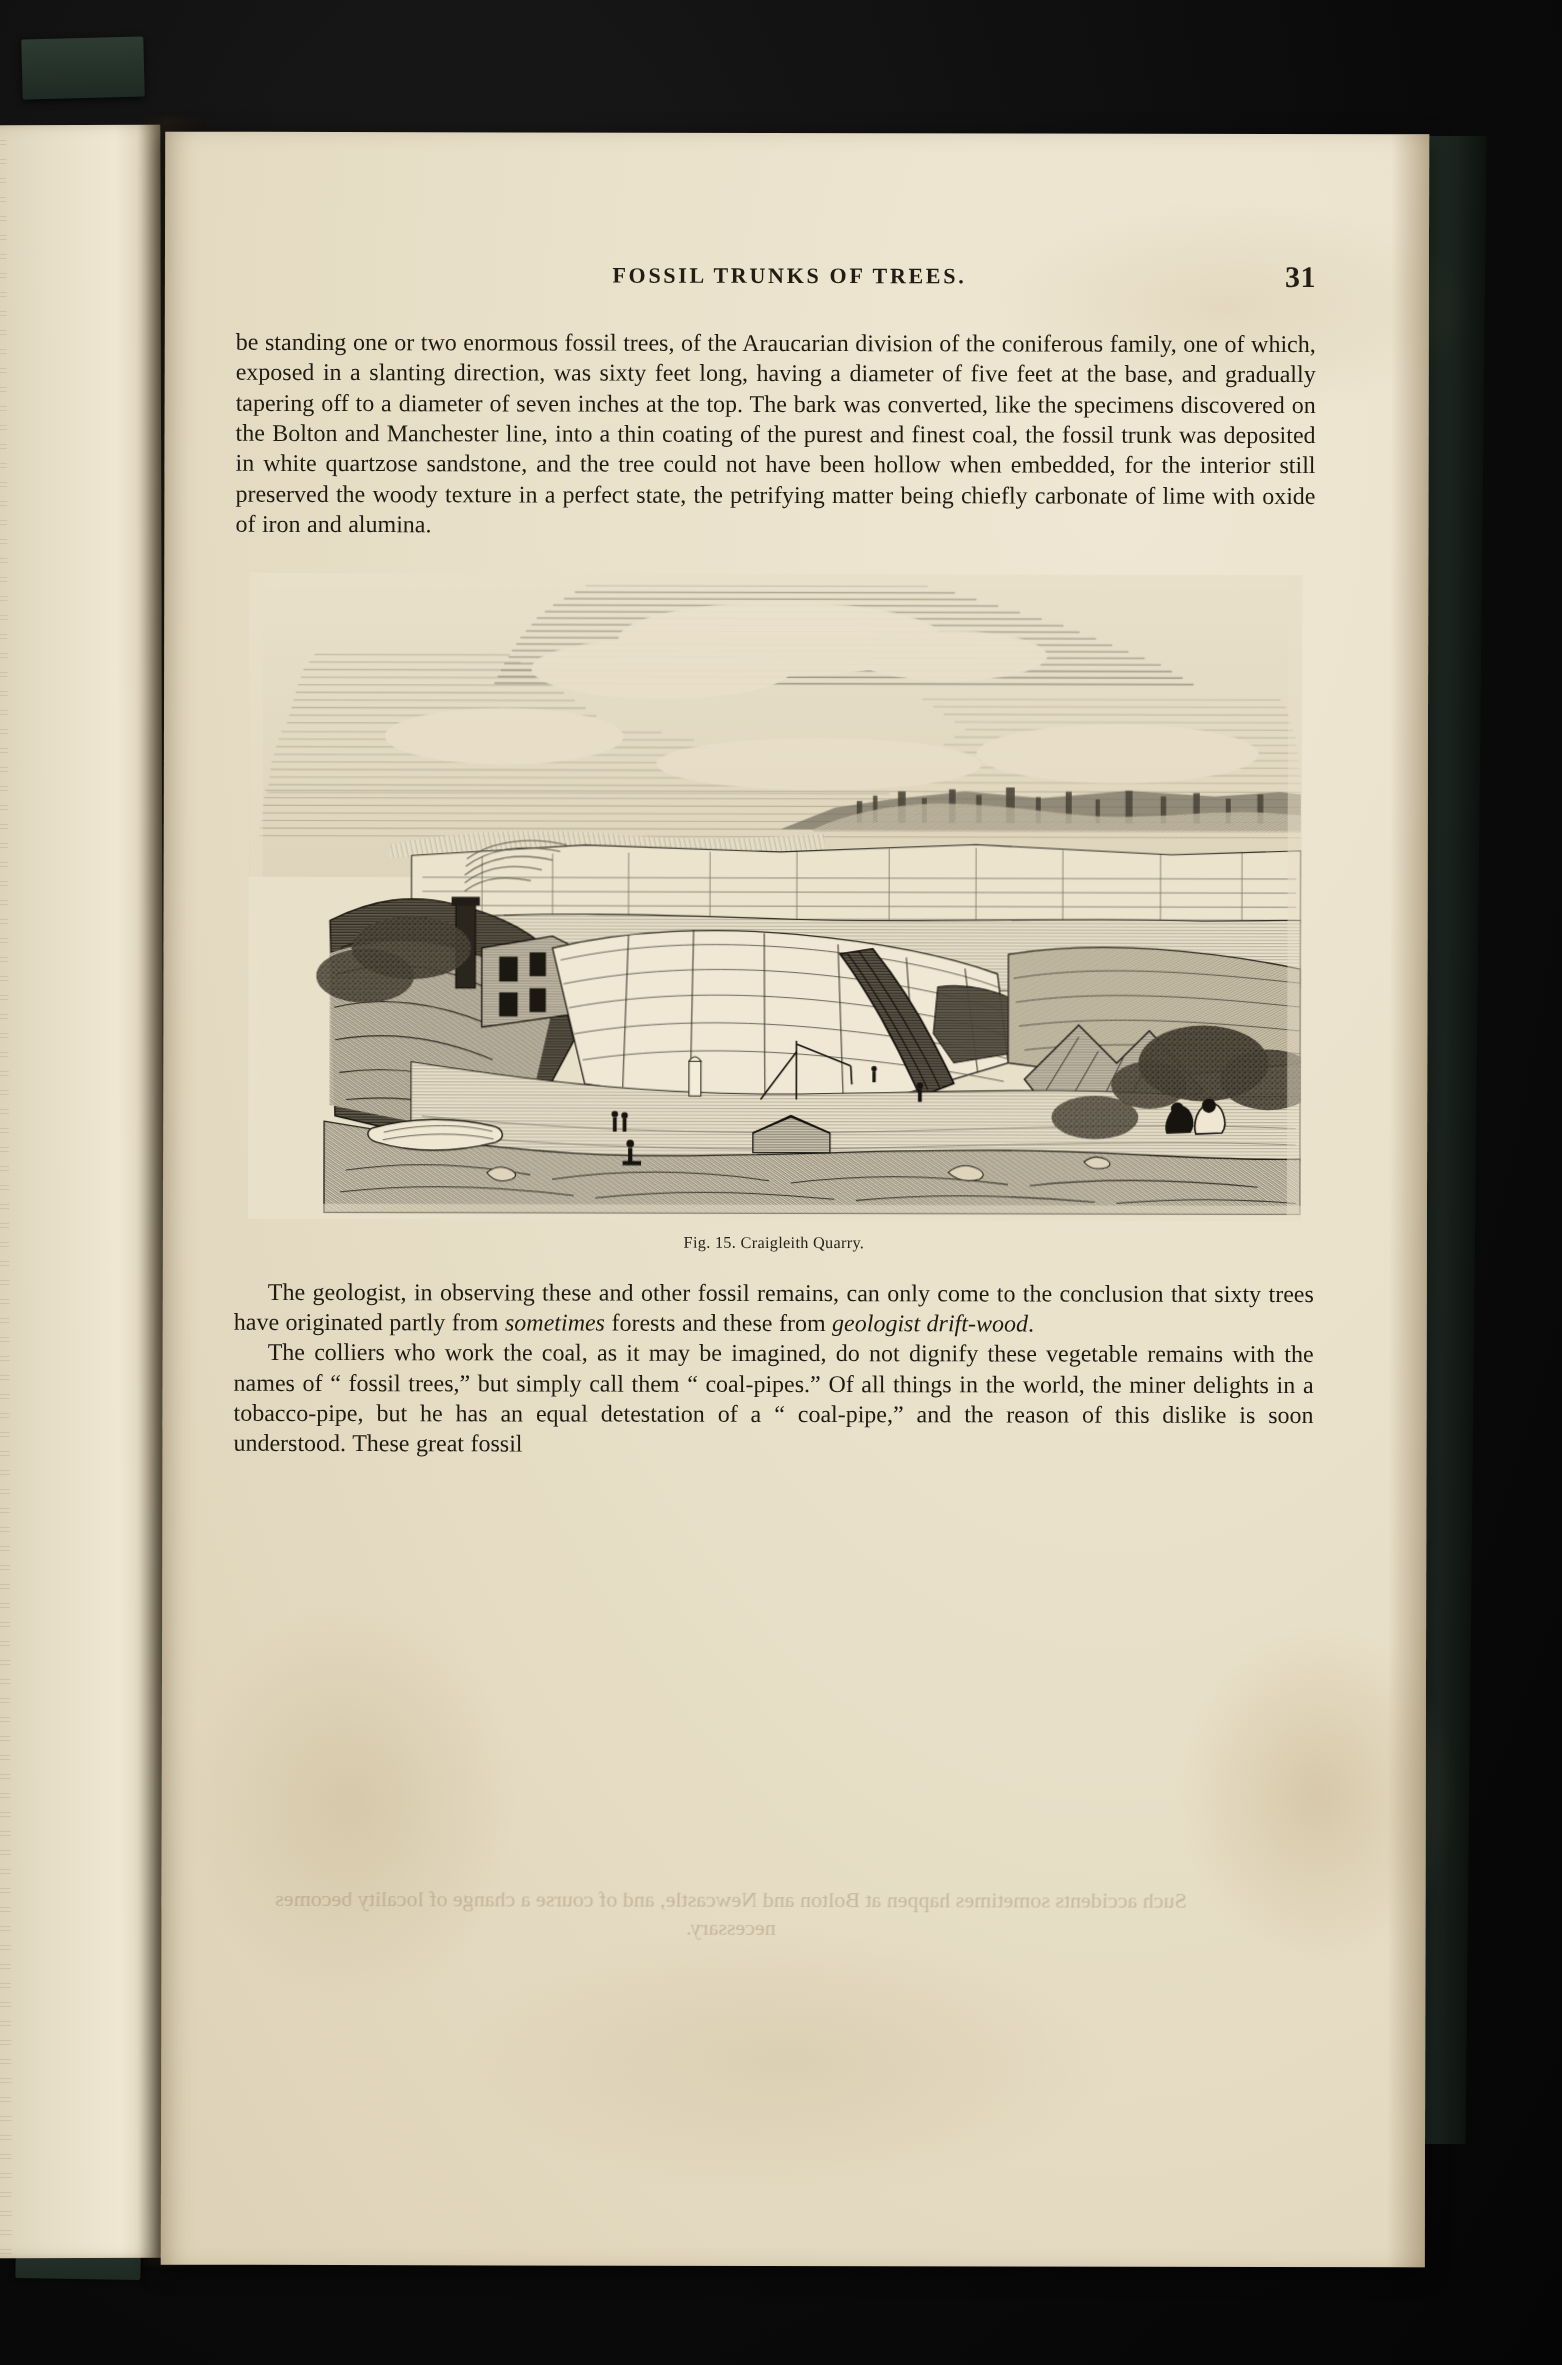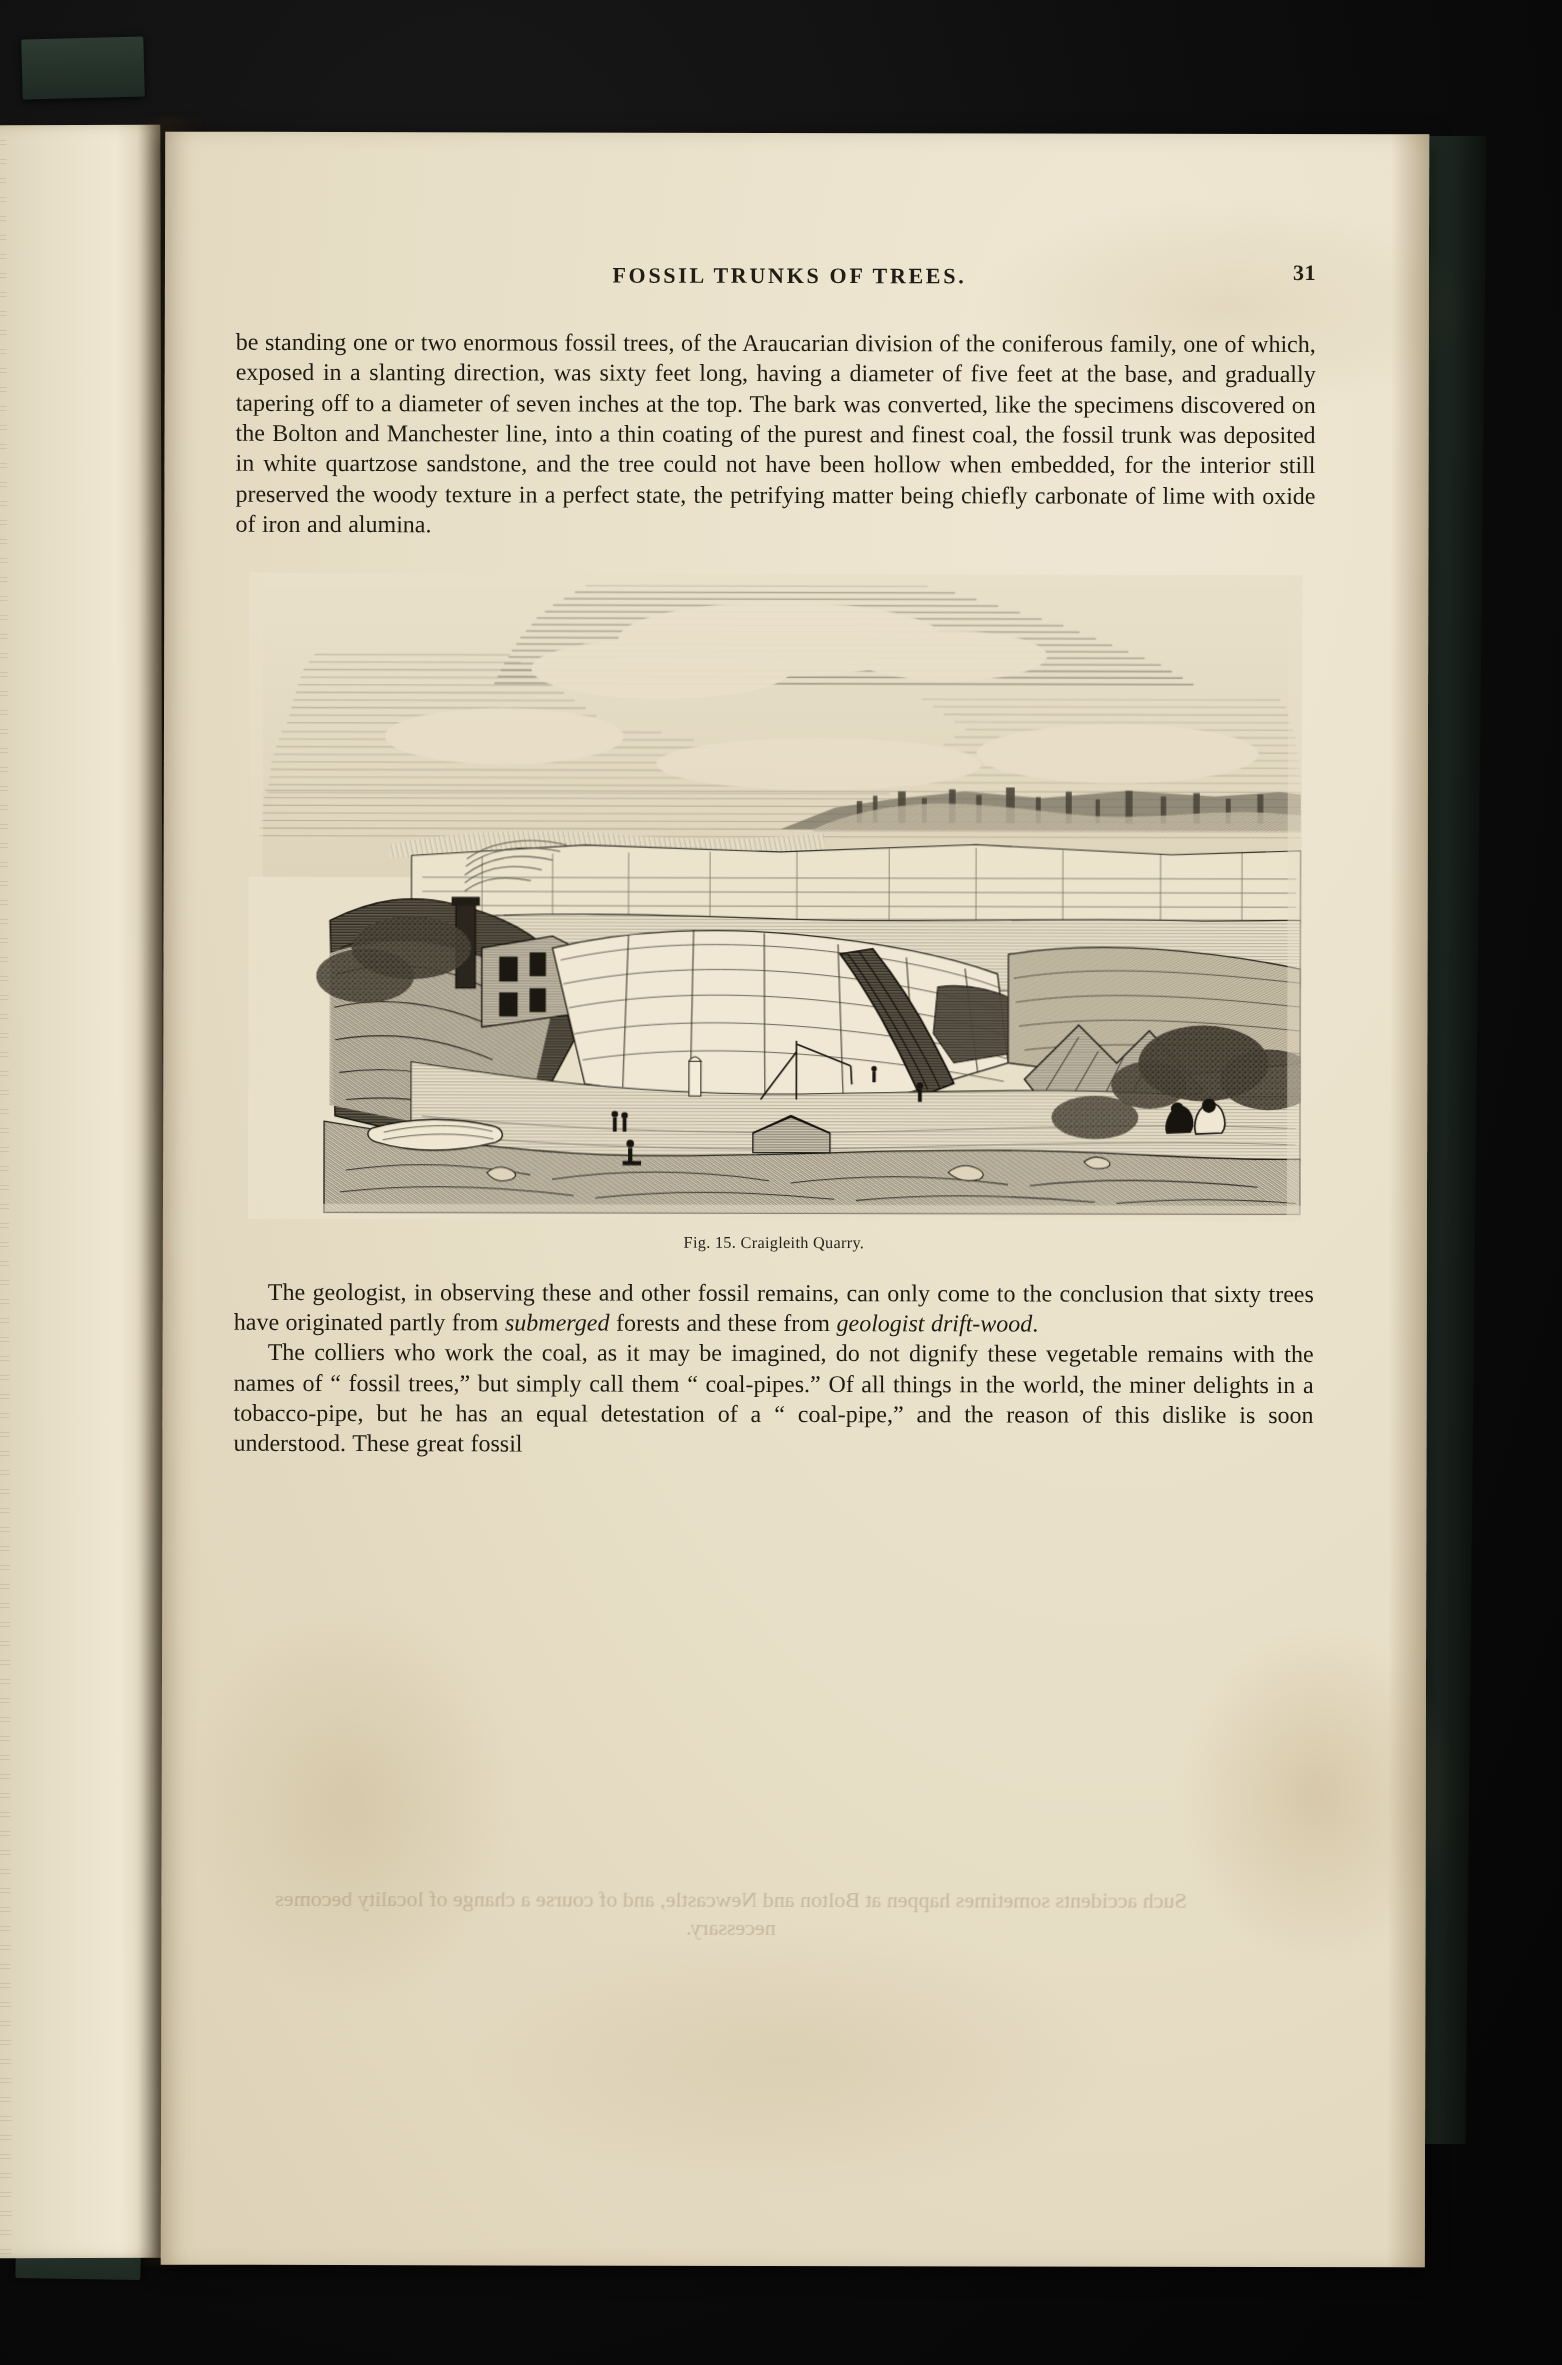--- a/index.html
+++ b/index.html
@@ -139,21 +139,21 @@
     font-size: 22px;
     letter-spacing: 2.7px;
     font-weight: 700;
     color: #221d14;
     text-align: center;
     margin-left: 27px;
   }
   .running-head .folio {
     position: absolute;
     right: 0; top: -4.3px;
-    font-size: 22px;
+    font-size: 30px;
     font-weight: 700;
     color: #241f16;
     letter-spacing: 0.5px;
   }
 
   .para {
     font-size: 24px;
     line-height: 1.265;
     color: #1f1a12;
     text-align: justify;
@@ -525,21 +525,21 @@
                 <rect x="0" y="0" width="26" height="1190" fill="#e9e0ca" opacity="0.5"></rect>
                 <rect x="1914" y="0" width="26" height="1190" fill="#e9e0ca" opacity="0.5"></rect>
               </g>
             </svg>
           </div>
           <figcaption>Fig. 15.  Craigleith Quarry.</figcaption>
         </figure>
 
         <div id="body-bottom">
           <p class="para indent">
-            <span>The geologist, in observing these and other fossil remains, can only come to the conclusion that sixty trees have originated partly from </span><em>submerged</em><span> forests and these from </span><em>geologist drift-wood</em><span>.</span>
+            <span>The geologist, in observing these and other fossil remains, can only come to the conclusion that sixty trees have originated partly from </span><em>sometimes</em><span> forests and these from </span><em>geologist drift-wood</em><span>.</span>
           </p>
           <p class="para indent">The colliers who work the coal, as it may be imagined, do not dignify these vegetable remains with the names of “ fossil trees,” but simply call them “ coal-pipes.”  Of all things in the world, the miner delights in a tobacco-pipe, but he has an equal detestation of a “ coal-pipe,” and the reason of this dislike is soon understood.  These great fossil</p>
         </div>
 
       </div>
     </div>
   </div>
 </div>
 
 

